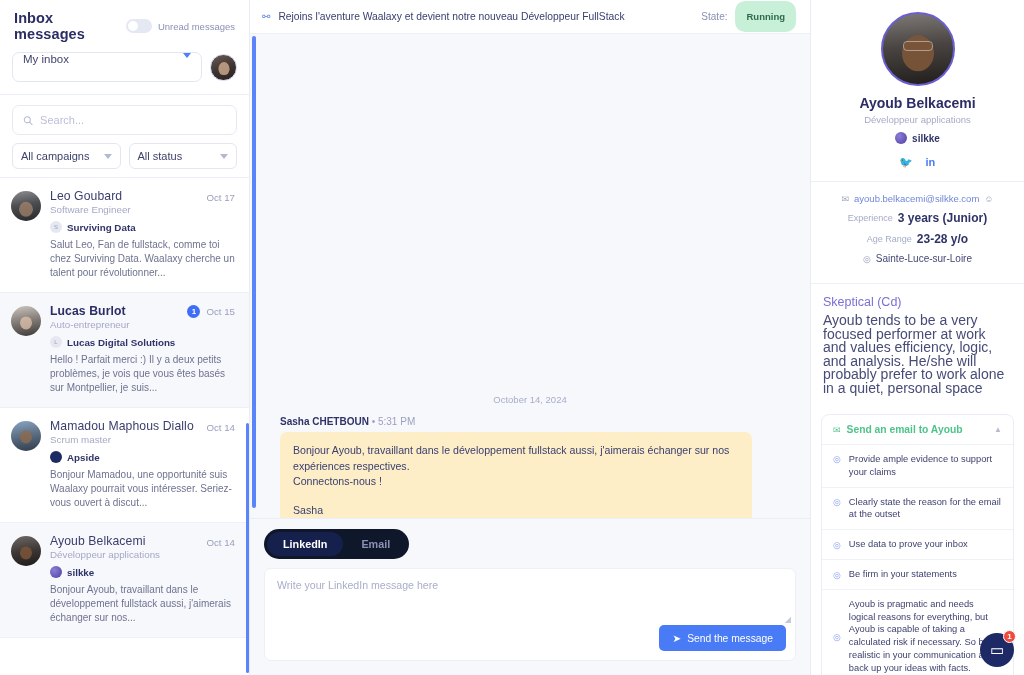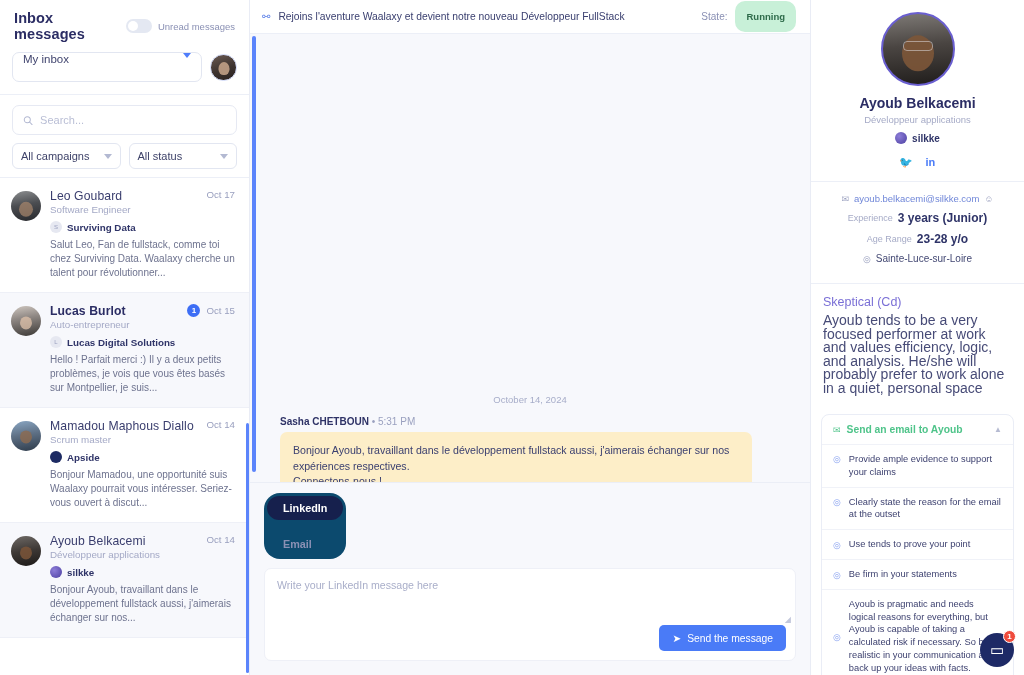--- a/index.html
+++ b/index.html
@@ -79,21 +79,21 @@
   }
   .av1 { background: linear-gradient(170deg,#8d8f91 0%,#4c4e52 45%,#26272b 100%); }
   .av1::after{content:"";position:absolute;left:50%;top:52%;width:14px;height:15px;transform:translate(-50%,-35%);border-radius:50%;background:#a9886c;opacity:.7;}
   .av2 { background: linear-gradient(170deg,#cfc7c0 0%,#8f8884 40%,#3b3835 100%); }
   .av2::after{content:"";position:absolute;left:50%;top:50%;width:12px;height:13px;transform:translate(-50%,-35%);border-radius:50%;background:#e0c3ab;opacity:.75;}
   .av3 { background: linear-gradient(170deg,#8aa7c4 0%,#5f7186 45%,#2e3b4a 100%); }
   .av3::after{content:"";position:absolute;left:50%;top:48%;width:12px;height:13px;transform:translate(-50%,-35%);border-radius:50%;background:#8d6a4f;opacity:.8;}
   .av4 { background: linear-gradient(170deg,#6f6a66 0%,#3d3835 50%,#1d1a18 100%); }
   .av4::after{content:"";position:absolute;left:50%;top:50%;width:12px;height:13px;transform:translate(-50%,-35%);border-radius:50%;background:#7b5538;opacity:.85;}
   .msg-body { flex: 1; min-width: 0; }
-  .msg-top { display: flex; align-items: flex-start; justify-content: space-between; gap: 6px; }
+  .msg-top { display: flex; align-items: flex-end; justify-content: space-between; gap: 6px; }
   .msg-name { font-size: 12.2px; color: #3a3e6e; letter-spacing: .1px; white-space: nowrap; overflow: hidden; text-overflow: ellipsis; }
   .msg-name.bold { font-weight: bold; color: #2b2d64; }
   .msg-right { display: flex; align-items: center; gap: 6px; flex: none; }
   .msg-date { font-size: 9.7px; color: #9aa0bf; }
   .badge-count {
     width: 13px; height: 13px; border-radius: 50%; background: #3d6ef5; color: #fff;
     font-size: 8px; display: flex; align-items: center; justify-content: center; font-weight: bold;
   }
   .msg-role { font-size: 9.8px; color: #a4a9c6; margin-top: 1px; }
   .msg-company { display: flex; align-items: center; gap: 5px; margin: 6px 0 5px 0; }
@@ -123,21 +123,21 @@
   .date-sep { text-align: center; font-size: 9.5px; color: #a7adc9; padding-top: 360px; }
   .sender-line { font-size: 10px; color: #2e3266; font-weight: bold; margin: 11px 0 5px 12px; }
   .sender-time { color: #9aa0bf; font-weight: normal; }
   .bubble {
     background: #fdeec8; border-radius: 7px; padding: 11px 13px 9px 13px;
     margin-left: 12px; margin-right: 40px; position: relative;
   }
   .bubble p { font-size: 10.6px; line-height: 15.5px; color: #3b4070; }
   .bubble .gap { height: 13px; }
   .composer { flex: none; padding: 10px 14px 14px 14px; border-top: 1px solid #ebeef6; background: #f7f8fc; }
-  .tabs { display: inline-flex; background: #0c4a6e; border-radius: 16px; padding: 3px; gap: 12px; margin-bottom: 9px; flex-direction: column; }
+  .tabs { display: inline-flex; background: #0f172a; border-radius: 16px; padding: 3px; gap: 2px; margin-bottom: 9px; }
   .tab { font-size: 10.8px; padding: 6px 16px; border-radius: 13px; color: #8a90b4; font-weight: bold; }
   .tab.active { background: #16204d; color: #ffffff; }
   .editor {
     background: #ffffff; border-radius: 7px; height: 93px; padding: 10px 12px;
     position: relative; border: 1px solid #eef0f7;
   }
   .editor-ph { font-size: 10.6px; color: #a9aec9; }
   .resize { position: absolute; right: 4px; bottom: 36px; font-size: 8px; color: #c3c8dc; }
   .send-btn {
     position: absolute; right: 9px; bottom: 9px; background: #4a7bf7; color: #fff;
@@ -411,21 +411,21 @@
       <div class="tip">
         <span class="tip-ico">◎</span>
         <span class="tip-txt">Provide ample evidence to support your claims</span>
       </div>
       <div class="tip">
         <span class="tip-ico">◎</span>
         <span class="tip-txt">Clearly state the reason for the email at the outset</span>
       </div>
       <div class="tip center-ico">
         <span class="tip-ico">◎</span>
-        <span class="tip-txt">Use tends to prove your point</span>
+        <span class="tip-txt">Use data to prove your inbox</span>
       </div>
       <div class="tip center-ico">
         <span class="tip-ico">◎</span>
         <span class="tip-txt">Be firm in your statements</span>
       </div>
       <div class="tip center-ico">
         <span class="tip-ico">◎</span>
         <span class="tip-txt">Ayoub is pragmatic and needs logical reasons for everything, but Ayoub is capable of taking a calculated risk if necessary. So be realistic in your communication and back up your ideas with facts.</span>
       </div>
     </div>

